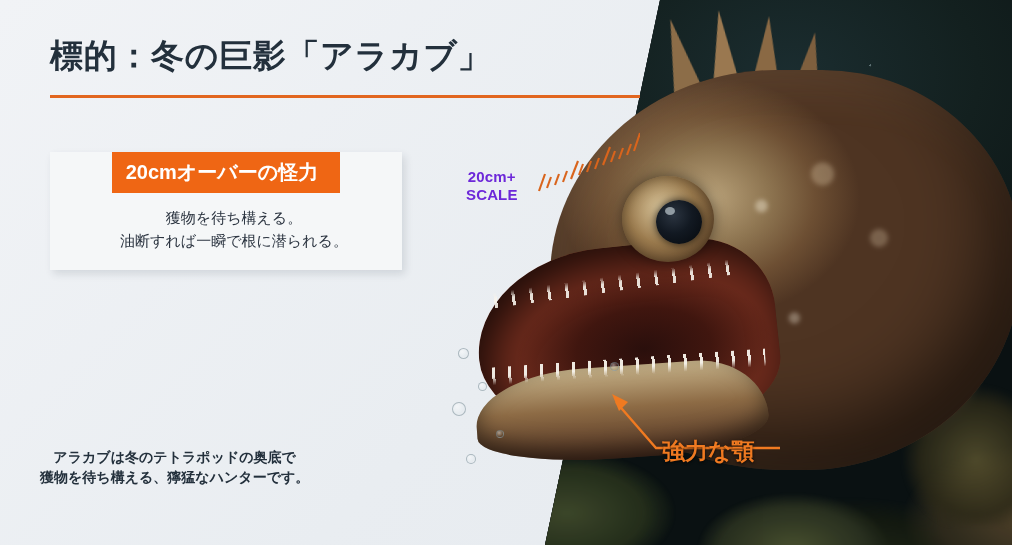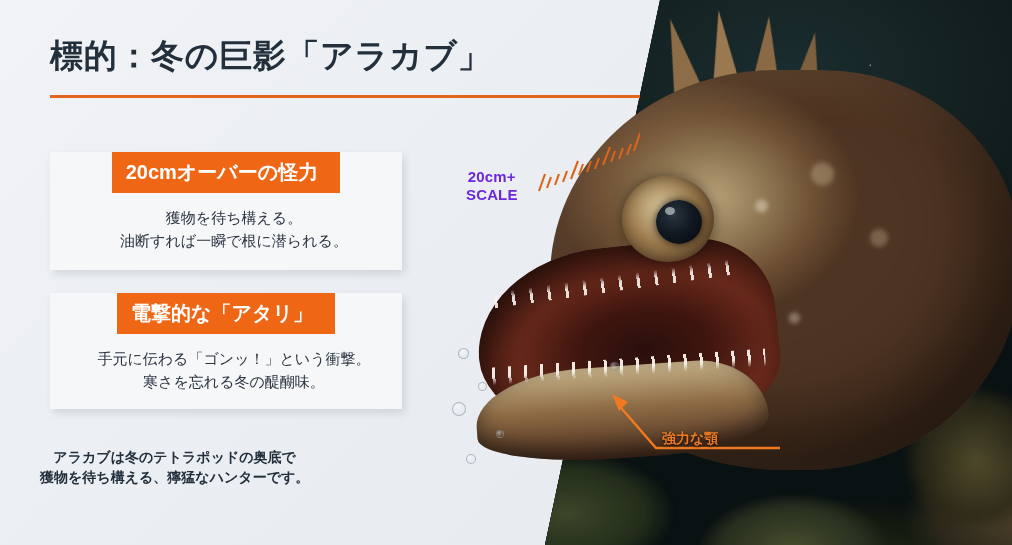--- a/index.html
+++ b/index.html
@@ -301,22 +301,22 @@
   .callout {
     position: absolute;
     left: 612px;
     top: 392px;
     width: 170px;
     height: 76px;
   }
   .callout-text {
     position: absolute;
     left: 50px;
-    top: 38px;
-    font-size: 14px;
+    top: 44px;
+    font-size: 23px;
     font-weight: 700;
     color: #f07a21;
     white-space: nowrap;
     text-shadow: 0 1px 3px rgba(0,0,0,.8);
   }
   .callout svg { position:absolute; left:0; top:0; }
 </style>
 </head>
 <body>
 
@@ -354,25 +354,20 @@
 
   <div class="title">標的：冬の巨影「アラカブ」</div>
   <div class="title-rule"></div>
 
   <div class="card card-1">
     <div class="card-badge">20cmオーバーの怪力</div>
     <div class="card-body">獲物を待ち構える。
 油断すれば一瞬で根に潜られる。</div>
   </div>
 
-  <div class="card card-2">
-    <div class="card-badge">電撃的な「アタリ」</div>
-    <div class="card-body">手元に伝わる「ゴンッ！」という衝撃。
-寒さを忘れる冬の醍醐味。</div>
-  </div>
 
   <div class="footer-note">アラカブは冬のテトラポッドの奥底で
 獲物を待ち構える、獰猛なハンターです。</div>
 
   <div class="scale-label">20cm+
 SCALE</div>
   <div class="ruler">
     <svg width="104" height="74" viewBox="0 0 104 74" fill="none">
       <g stroke="#d9641c" stroke-width="2.1" stroke-linecap="butt">
         <line x1="3" y1="71" x2="9" y2="54"></line>

